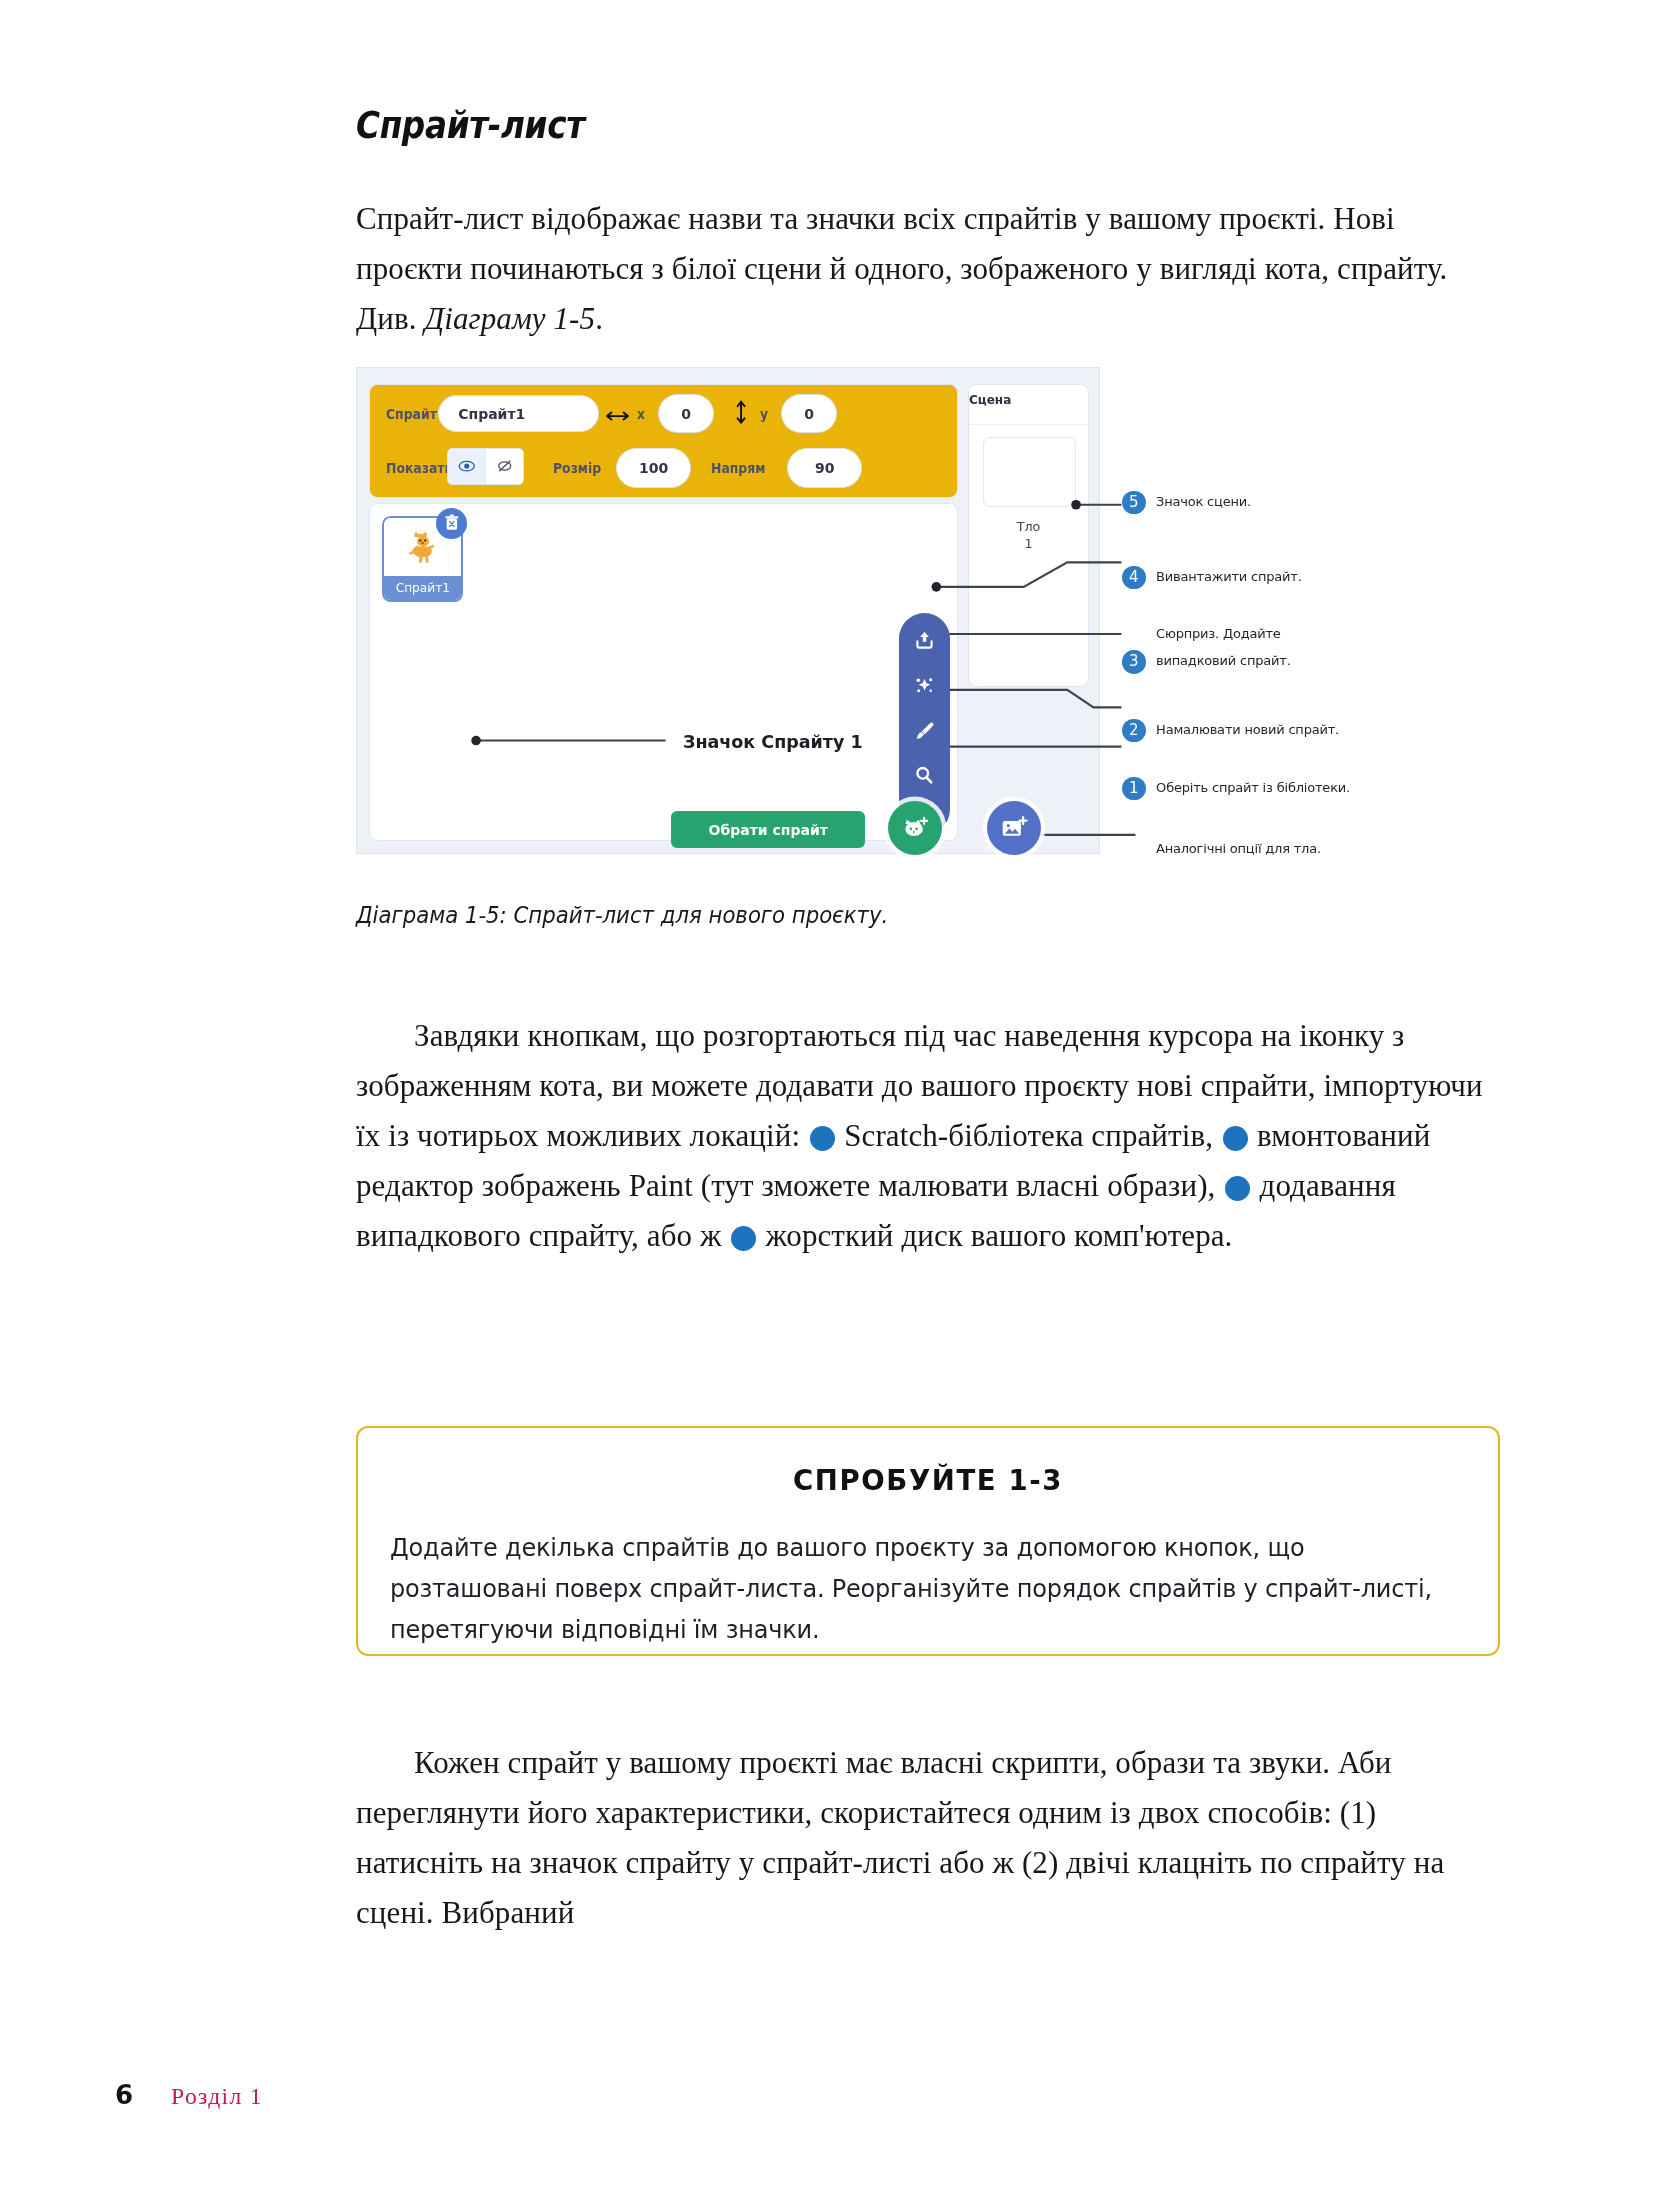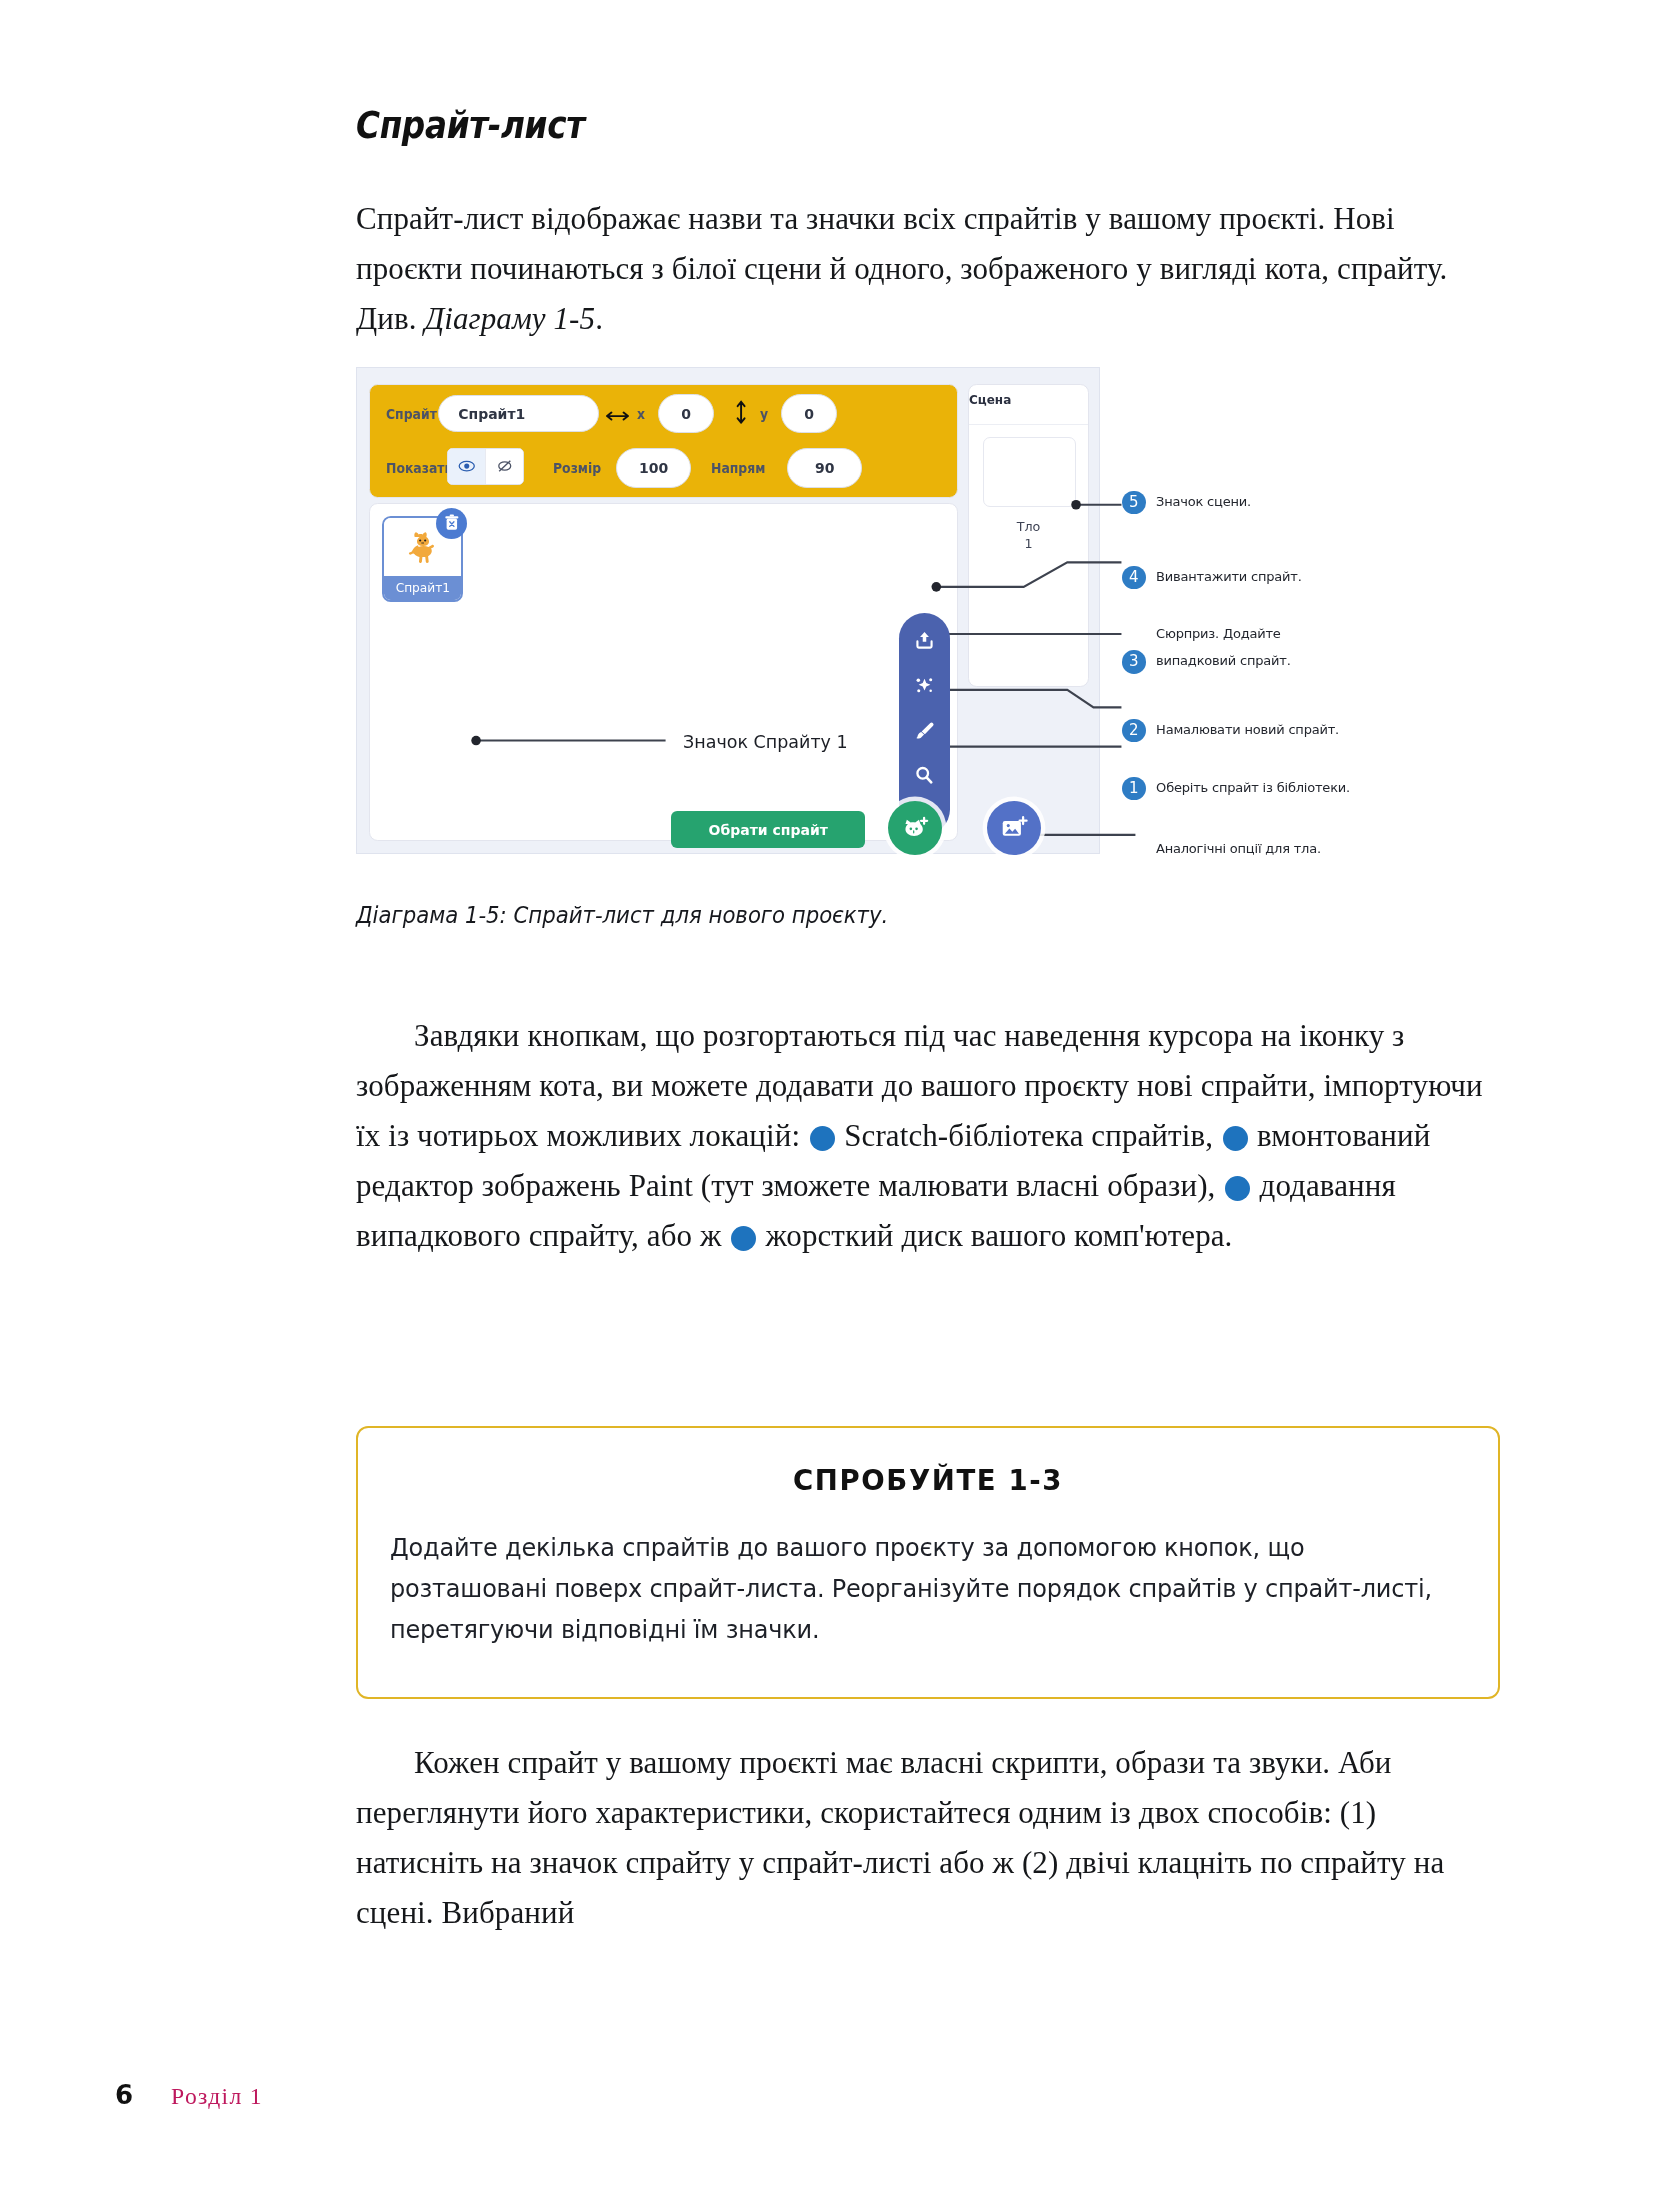--- a/index.html
+++ b/index.html
@@ -321,21 +321,21 @@
     transform-origin: left center;
     white-space: nowrap;
   }
 
   
   .trybox {
     position: absolute;
     left: 356px;
     top: 1426px;
     width: 1144px;
-    height: 273px;
+    height: 230px;
     border: 2.6px solid #e0b526;
     border-radius: 12.2px;
     box-sizing: border-box;
     background: #fff;
   }
   .trybox h3 {
     margin: 0;
     padding-top: 35px;
     text-align: center;
     font-family: "DejaVu Sans", "Liberation Sans", sans-serif;
@@ -518,21 +518,21 @@
             <path d="M5.5 21.5l5.2-6 3.4 3.8 3.2-3.4 4.4 5.6z" fill="#5371c7"></path>
             <circle cx="9.4" cy="12.2" r="1.8" fill="#5371c7"></circle>
             <path d="M26.5 2.5v8M22.5 6.5h8" stroke="#fff" stroke-width="2.6" stroke-linecap="round"></path>
           </svg>
         </div>
 
       </div>
     </div>
   </div>
 
-  <div style="position:absolute; left:683px; top:732px; font-family:'DejaVu Sans','Liberation Sans',sans-serif; font-size:17.5px; color:#1b1e25; white-space:nowrap;">Значок Спрайту 1</div>
+  <div style="position:absolute; left:683px; top:732px; font-family:'DejaVu Sans','Liberation Sans',sans-serif; font-size:17.5px; color:#1b1e25; white-space:nowrap;font-weight:bold;">Значок Спрайту 1</div>
 
   <div class="callouts">
     <div class="callout" style="left:23px; top:121px;">
       <span class="cnum">5</span>
       <span class="ctext">Значок сцени.</span>
     </div>
     <div class="callout" style="left:23px; top:196px;">
       <span class="cnum">4</span>
       <span class="ctext">Вивантажити спрайт.</span>
     </div>

